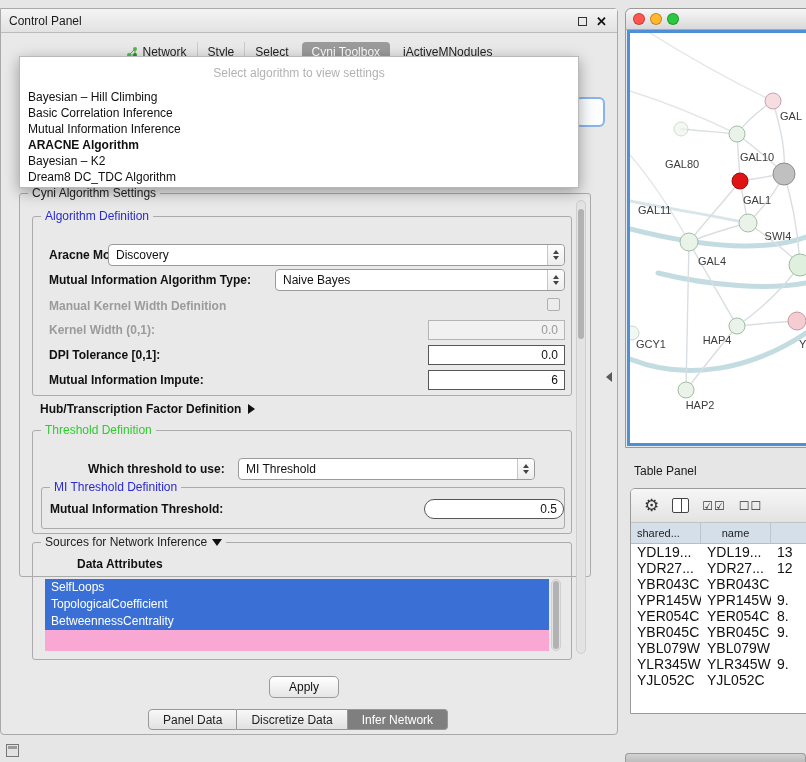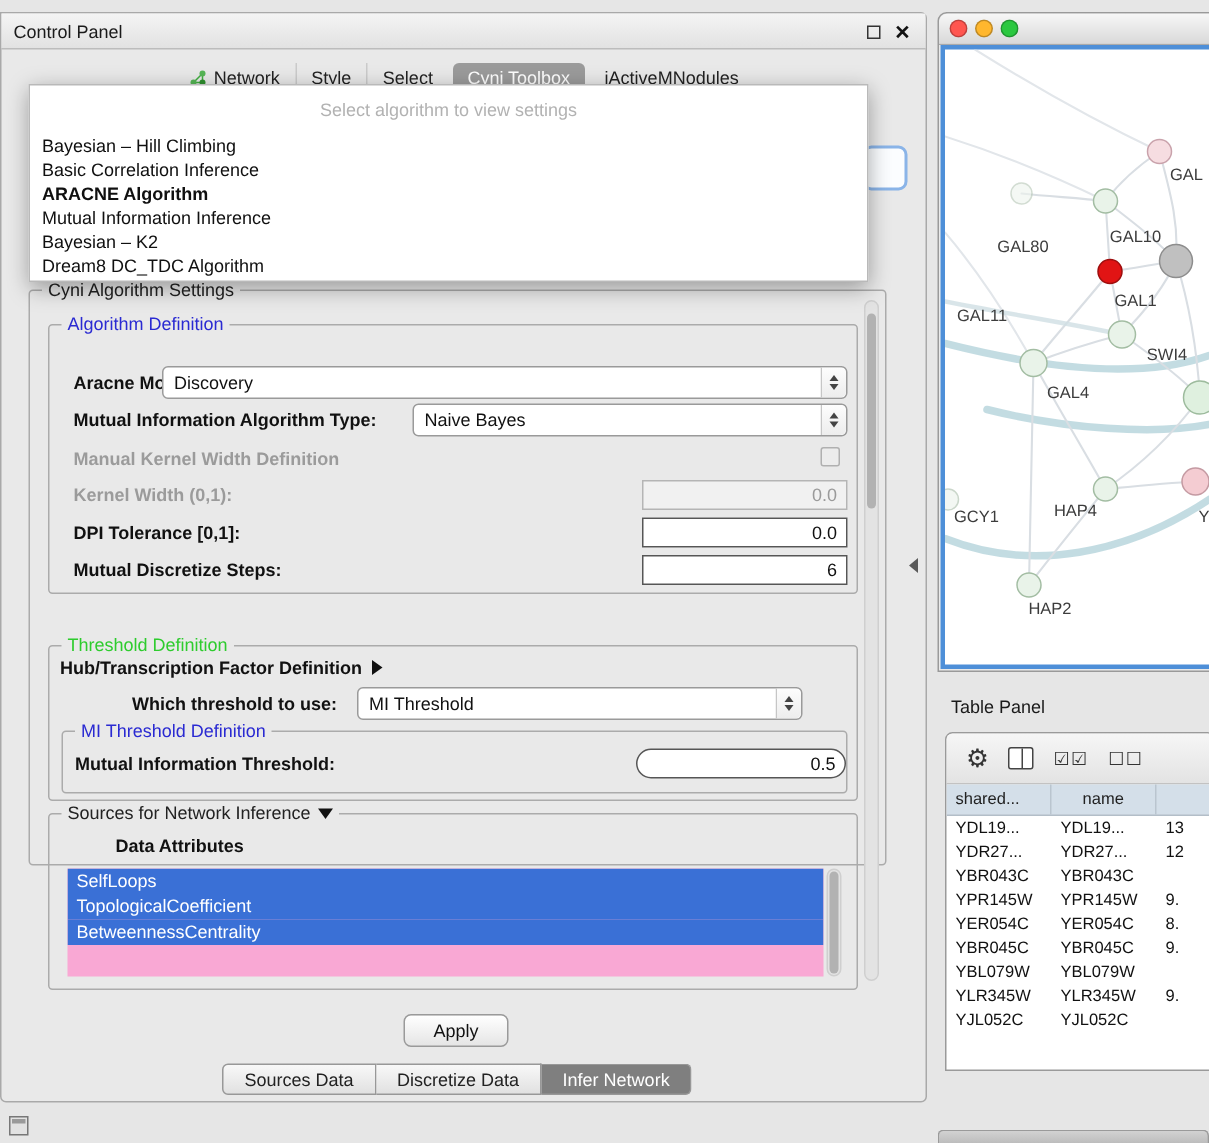--- a/index.html
+++ b/index.html
@@ -116,21 +116,21 @@
   .gear { font-size:17px; color:#333; line-height:1; }
   .cols-icon { width:17px; height:15px; border:1.5px solid #444; border-radius:2px; position:relative; background:#fff; }
   .cols-icon::after { content:""; position:absolute; left:50%; top:0; bottom:0; width:1.5px; background:#444; }
   .check-pair { font-size:12px; color:#333; letter-spacing:1px; white-space:nowrap; }
   #table-header { position:absolute; left:0; right:0; top:34px; height:21px;
     background:#d4dfe9; border-bottom:1px solid #b3bec8; display:flex; }
   .th { border-right:1px solid #bac5cf; padding-left:6px; display:flex; align-items:center; font-size:11px; color:#222; overflow:hidden; white-space:nowrap; }
   .th1 { width:70px; } .th2 { width:70px; justify-content:center; padding-left:0; } .th3 { flex:1; border-right:none; }
   #table-rows { position:absolute; left:0; right:0; top:55px; bottom:0; overflow:hidden; }
   .trow { display:flex; height:16px; align-items:center; }
-  .td { padding-left:6px; font-size:11px; color:#111; white-space:nowrap; overflow:hidden; }
+  .td { padding-left:6px; font-size:14px; color:#111; white-space:nowrap; overflow:hidden; }
   .td1 { width:70px; } .td2 { width:70px; } .td3 { flex:1; }
 
   #bottom-strip { position:absolute; left:625px; top:753px; width:181px; height:9px;
     background:linear-gradient(#d2d2d2,#bdbdbd); border:1px solid #9a9a9a; border-bottom:none;
     border-radius:4px 4px 0 0; }
   #mini-panel-icon { position:absolute; left:6px; top:744px; width:13px; height:13px;
     border:1px solid #777; background:#e2e2e2; }
   #mini-panel-icon::after { content:""; position:absolute; left:1px; top:1px; right:1px; height:3px; background:#9a9a9a; }
 </style>
 </head>
@@ -169,22 +169,22 @@
       <span>jActiveMNodules</span>
     </div>
   </div>
 
   <div id="combo-fragment"></div>
 
   <div id="algo-popup">
     <div id="algo-placeholder">Select algorithm to view settings</div>
     <div class="algo-item">Bayesian – Hill Climbing</div>
     <div class="algo-item">Basic Correlation Inference</div>
+    <div class="algo-item">Mutual Information Inference</div>
     <div class="algo-item selected">ARACNE Algorithm</div>
-    <div class="algo-item">Mutual Information Inference</div>
     <div class="algo-item">Bayesian – K2</div>
     <div class="algo-item">Dream8 DC_TDC Algorithm</div>
   </div>
 
   <div class="group" style="left:18px; top:184px; width:572px; height:384px;">
     <span class="group-title">Cyni Algorithm Settings</span>
 
     <div class="vscroll" style="right:4px; top:6px; width:10px; height:454px;">
       <div class="vthumb" style="top:8px; height:130px;"></div>
     </div>
@@ -216,27 +216,27 @@
       <span class="lbl disabled" style="left:16px; top:106px;">Kernel Width (0,1):</span>
       <div class="field disabled" style="left:395px; top:103px; width:137px;">
         <span>0.0</span>
       </div>
 
       <span class="lbl" style="left:16px; top:131px;">DPI Tolerance [0,1]:</span>
       <div class="field" style="left:395px; top:128px; width:137px;">
         <span>0.0</span>
       </div>
 
-      <span class="lbl" style="left:16px; top:156px;">Mutual Discretize Steps:</span>
+      <span class="lbl" style="left:16px; top:156px;">Mutual Information Impute:</span>
       <div class="field" style="left:395px; top:153px; width:137px;">
         <span>6</span>
       </div>
     </div>
 
-    <div style="position:absolute; left:20px; top:208px; display:flex; align-items:center; gap:7px;margin-top:36px;">
+    <div style="position:absolute; left:20px; top:208px; display:flex; align-items:center; gap:7px;">
       <span style="font-weight:bold; color:#111;">Hub/Transcription Factor Definition</span>
       <span class="caret-right"></span>
     </div>
 
     <div class="group" style="left:12px; top:236px; width:540px; height:104px;">
       <span class="group-title t-green">Threshold Definition</span>
 
       <span class="lbl" style="left:55px; top:31px;">Which threshold to use:</span>
       <div class="combo" style="left:205px; top:27px; width:297px;">
         <span class="combo-text">MI Threshold</span>
@@ -273,21 +273,21 @@
       </div>
     </div>
   </div>
 
   <div id="apply-btn">
     <span>Apply</span>
   </div>
 
   <div id="bottom-tabs">
     <div class="btab">
-      <span>Sources Data</span>
+      <span>Panel Data</span>
     </div>
     <div class="btab">
       <span>Discretize Data</span>
     </div>
     <div class="btab selected">
       <span>Infer Network</span>
     </div>
   </div>
 
   <div id="panel-collapse"></div>

